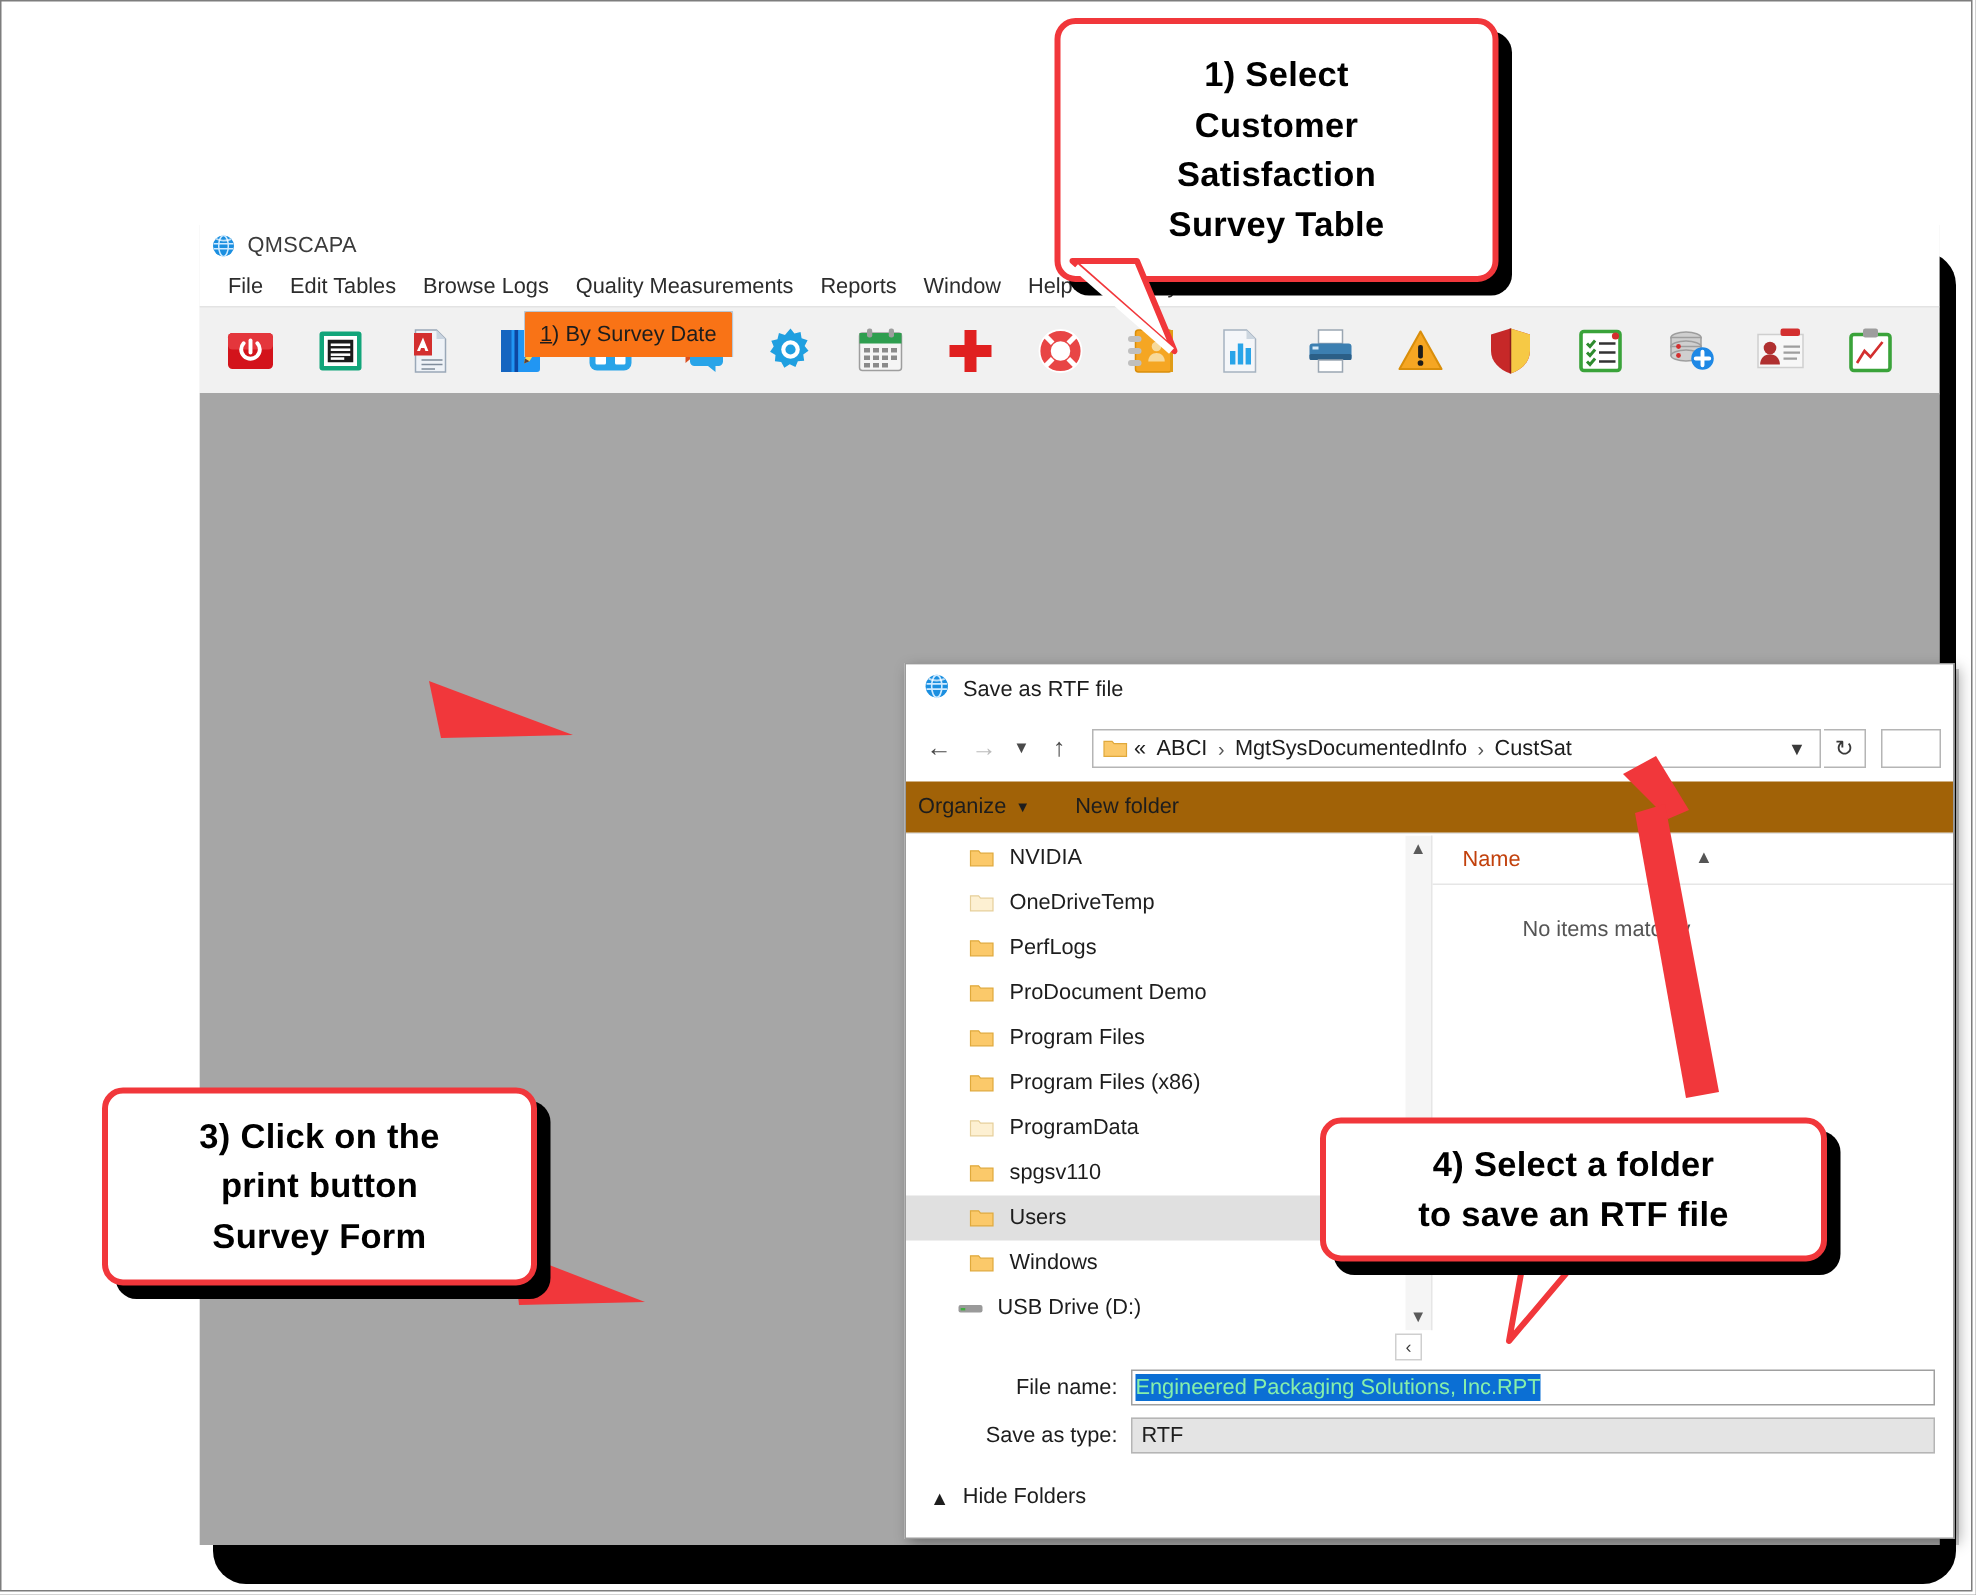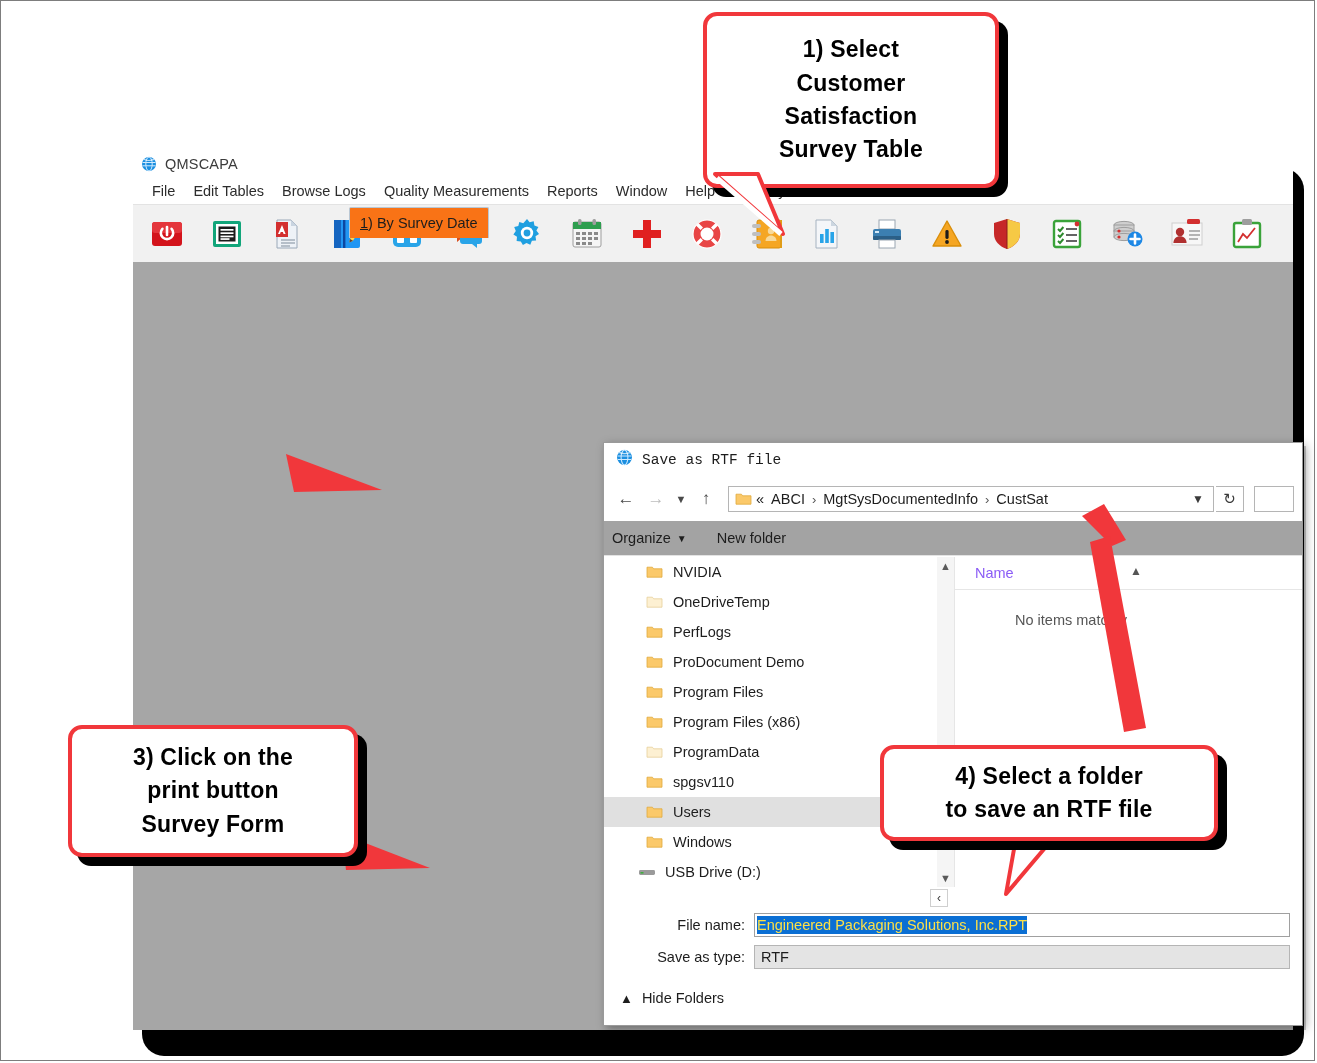--- a/index.html
+++ b/index.html
@@ -90,65 +90,65 @@
   .pbtn-label u{text-decoration:underline;}
   .statusstrip{position:absolute;left:0;right:0;bottom:0;height:26px;background:#eaf1f8;border-top:1px solid #cfdae6;}
 
   
   .dlg-shadow{position:absolute;left:606px;top:446px;width:700px;height:584px;background:rgba(0,0,0,.20);}
   .dlg{
     position:absolute;left:603px;top:442px;width:700px;height:584px;
     background:#ffffff;border:1px solid #9a9a9a;box-sizing:border-box;
     box-shadow:3px 3px 9px rgba(0,0,0,.35);z-index:20;overflow:hidden;
   }
-  .dlg-title{height:34px;display:flex;align-items:center;padding-left:12px;background:#ffffff;font-family:Liberation Mono, monospace;}
+  .dlg-title{height:34px;display:flex;align-items:center;padding-left:12px;background:#ffffff;}
   .dlg-title-text{font-size:14.5px;color:#1d1d1d;margin-left:9px;}
 
   .dlg-nav{height:44px;display:flex;align-items:center;padding:0 8px;gap:2px;background:#ffffff;}
   .navbtn{width:28px;height:28px;display:flex;align-items:center;justify-content:center;color:#4a4a4a;font-size:17px;}
   .navbtn.dim{color:#bcbcbc;}
   .crumbbar{
     flex:1;height:26px;border:1px solid #b5b5b5;background:#fff;display:flex;align-items:center;
     padding:0 4px;box-sizing:border-box;margin-left:6px;min-width:0;
   }
   .crumb-folder{width:17px;height:14px;flex:none;margin:0 4px 0 2px;}
   .crumb-txt{font-size:14.5px;color:#1d1d1d;white-space:nowrap;}
   .crumb-sep{font-size:13px;color:#555;margin:0 7px;}
   .crumb-dd{width:22px;display:flex;align-items:center;justify-content:center;color:#3a3a3a;font-size:12px;}
   .refreshbtn{width:28px;height:26px;border:1px solid #b5b5b5;border-left:none;display:flex;align-items:center;justify-content:center;color:#3a3a3a;font-size:15px;box-sizing:border-box;}
   .searchbox{width:40px;height:26px;border:1px solid #b5b5b5;margin-left:8px;box-sizing:border-box;background:#fff;}
 
-  .dlg-cmdbar{height:34px;display:flex;align-items:center;padding-left:8px;gap:30px;background:#a3a3a3;border-bottom:1px solid #e3e3e3;}
+  .dlg-cmdbar{height:34px;display:flex;align-items:center;padding-left:8px;gap:30px;background:#a16207;border-bottom:1px solid #e3e3e3;}
   .cmd{font-size:14.5px;color:#1d1d1d;display:flex;align-items:center;gap:6px;}
 
   .dlg-main{position:absolute;left:0;right:0;top:114px;height:330px;display:flex;background:#ffffff;}
   .nav-pane{width:350px;position:relative;overflow:hidden;border-right:1px solid #e6e6e6;}
   .tree-item{height:30px;display:flex;align-items:center;padding-left:42px;font-size:14.5px;color:#1d1d1d;}
   .tree-item.sel{background:#e0e0e0;}
   .tree-icon{width:17px;height:14px;flex:none;margin-right:10px;}
   .navpane-scroll{position:absolute;right:0;top:0;bottom:0;width:17px;background:#f5f5f5;display:flex;flex-direction:column;justify-content:space-between;align-items:center;padding:3px 0;box-sizing:border-box;}
   .sc-arrow{font-size:11px;color:#5a5a5a;}
 
   .list-pane{flex:1;position:relative;}
   .lp-head{height:32px;display:flex;align-items:center;padding-left:20px;border-bottom:1px solid #e6e6e6;position:relative;}
-  .lp-col{font-size:14.5px;color:#8b5cf6;}
+  .lp-col{font-size:14.5px;color:#c2410c;}
   .lp-sort{position:absolute;left:175px;top:7px;font-size:12px;color:#555;}
   .lp-empty{position:absolute;left:60px;top:55px;font-size:14.5px;color:#555;white-space:nowrap;}
 
   .dlg-splitter{position:absolute;left:0;right:0;top:444px;height:22px;background:#ffffff;display:flex;align-items:center;}
   .split-left{width:350px;display:flex;align-items:center;justify-content:flex-end;padding-right:6px;box-sizing:border-box;}
   .split-arrow{font-size:12px;color:#3a3a3a;border:1px solid #cfcfcf;width:16px;height:16px;display:flex;align-items:center;justify-content:center;}
 
   .dlg-fields{position:absolute;left:0;right:0;top:466px;height:70px;background:#ffffff;}
   .fld-row{height:32px;display:flex;align-items:center;}
   .fld-label{width:150px;text-align:right;padding-right:9px;font-size:14.5px;color:#1d1d1d;box-sizing:border-box;}
   .fld-input{flex:1;height:24px;border:1px solid #a0a0a0;box-sizing:border-box;display:flex;align-items:center;padding:0 2px;background:#fff;margin-right:12px;}
   .fld-input.readonly{background:#e4e4e4;border-color:#b5b5b5;padding-left:6px;}
   .fld-val{font-size:14.5px;color:#1d1d1d;}
-  .fld-val.sel{background:#0b6fd4;color:#fde047;padding:1px 0;}
+  .fld-val.sel{background:#0b6fd4;color:#86efac;padding:1px 0;}
 
   .hide-folders{position:absolute;left:620px;top:990px;display:flex;align-items:center;gap:9px;z-index:21;}
   .hf-txt{font-size:14.5px;color:#1d1d1d;}
 
   
   .callout{position:absolute;z-index:120;}
   .callout .box{
     background:#ffffff;border:4px solid #f1373b;border-radius:14px;
     box-shadow:9px 9px 0 #000000;
     display:flex;align-items:center;justify-content:center;text-align:center;

